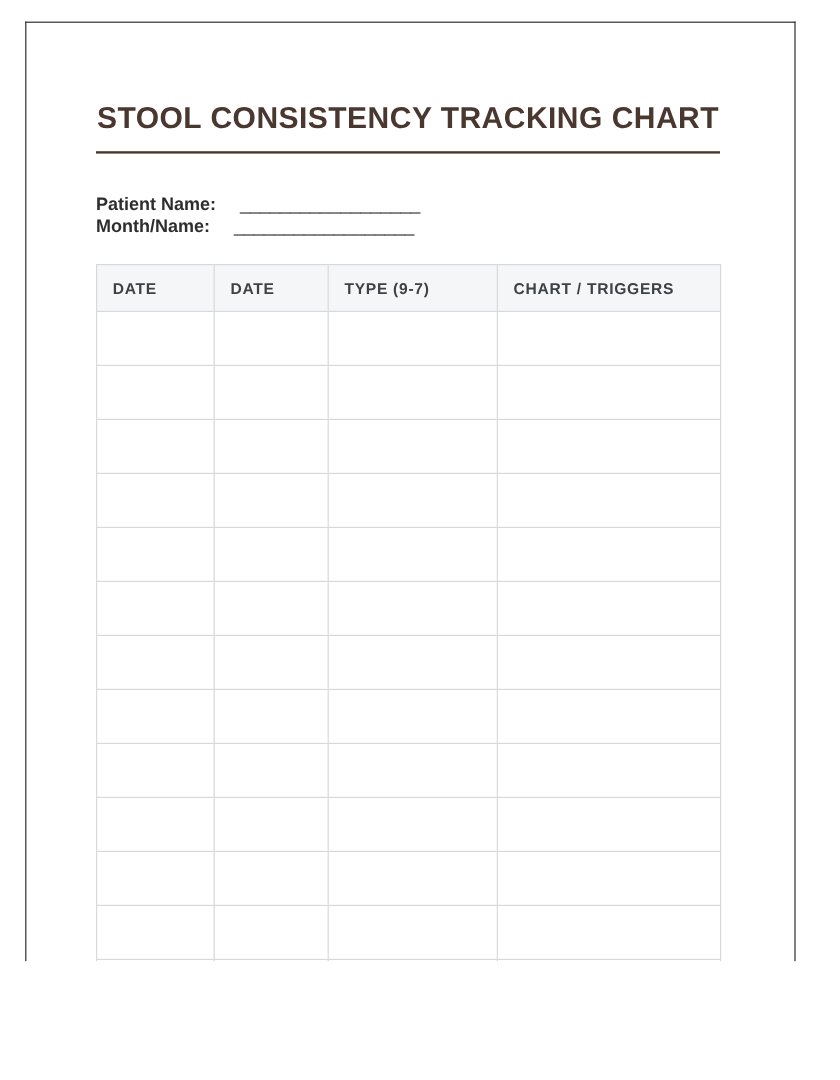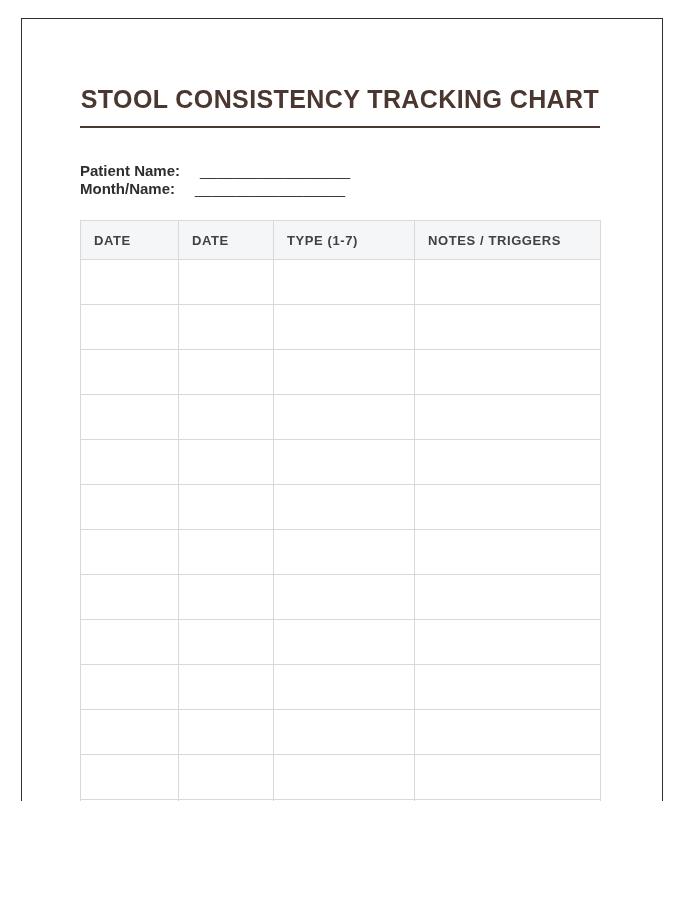--- a/index.html
+++ b/index.html
@@ -130,22 +130,22 @@
         <colgroup>
           <col style="width:98px">
           <col style="width:95px">
           <col style="width:141px">
           <col style="width:186px">
         </colgroup>
         <thead>
           <tr>
             <th>DATE</th>
             <th>DATE</th>
-            <th>TYPE (1-7)</th>
-            <th>NOTES / TRIGGERS</th>
+            <th>TYPE (9-7)</th>
+            <th>CHART / TRIGGERS</th>
           </tr>
         </thead>
         <tbody>
             <tr>
               <td></td>
               <td></td>
               <td></td>
               <td></td>
             </tr>
             <tr>

